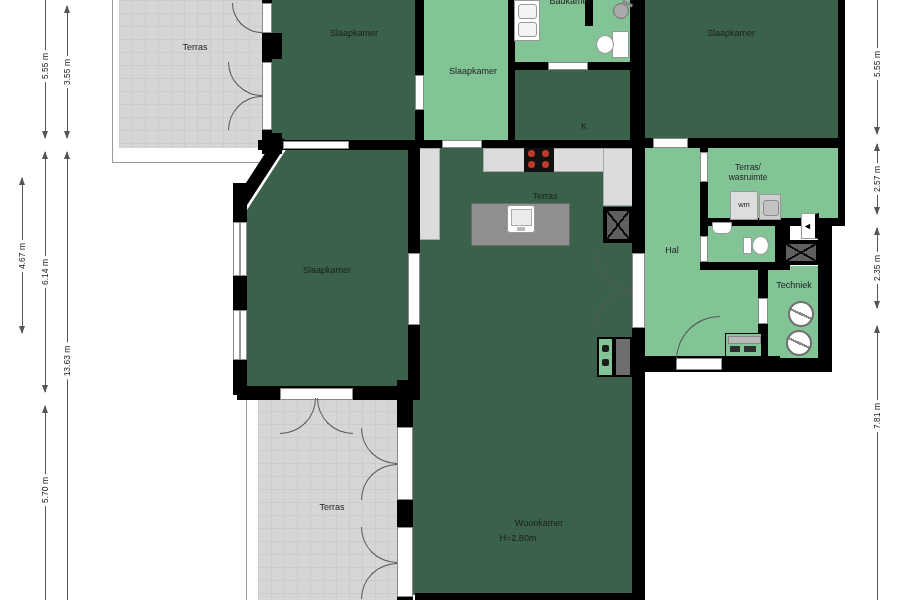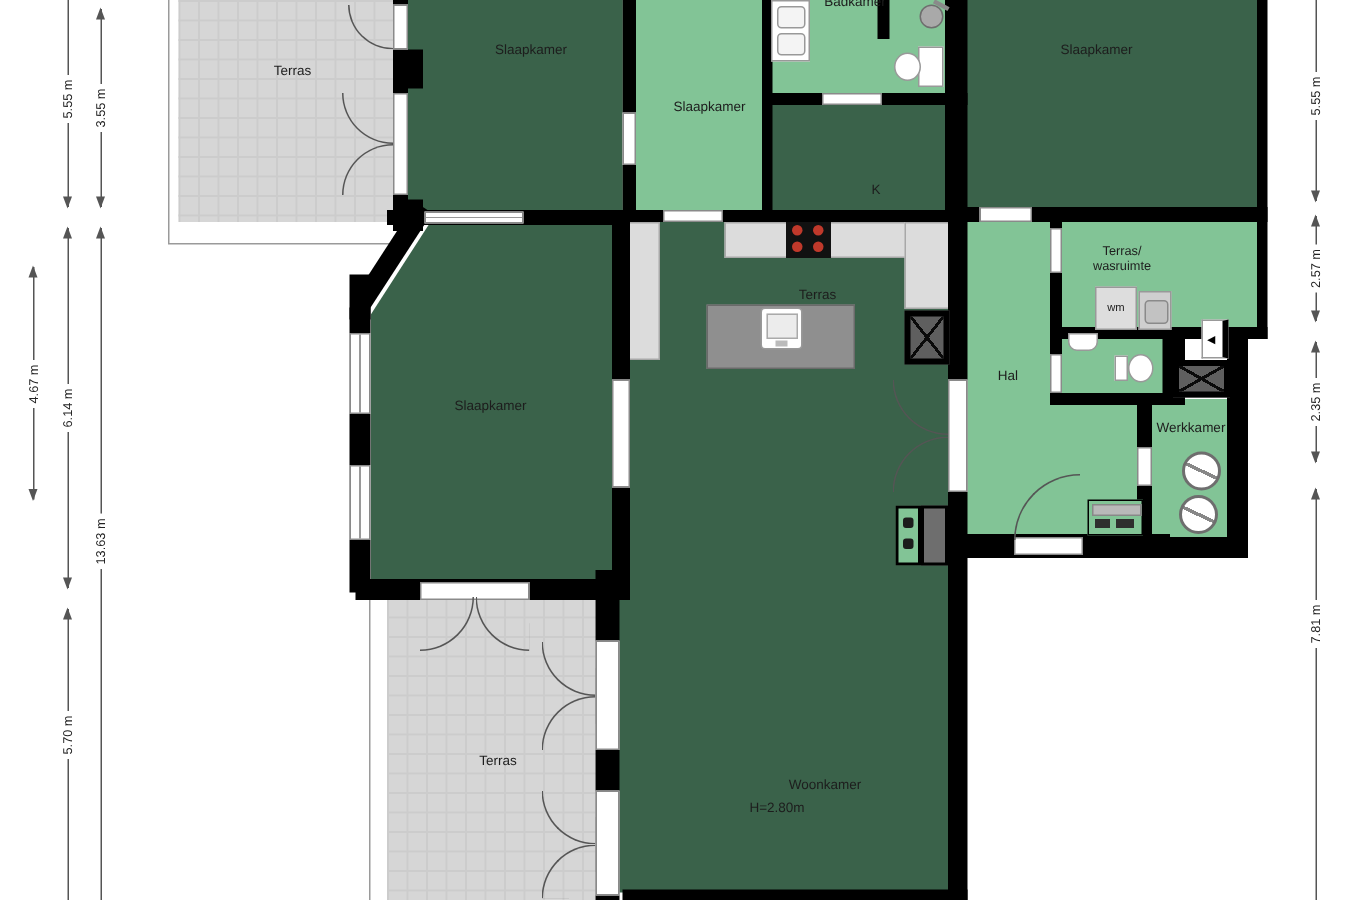--- a/index.html
+++ b/index.html
@@ -194,22 +194,22 @@
   <div class="lbl" style="left:570px;top:1px">Badkamer</div>
   <div class="lbl" style="left:584px;top:126px">K</div>
   <div class="lbl" style="left:731px;top:33px">Slaapkamer</div>
   <div class="lbl" style="left:545px;top:196px">Terras</div>
   <div class="lbl" style="left:327px;top:270px">Slaapkamer</div>
   <div class="lbl" style="left:672px;top:250px">Hal</div>
   <div class="lbl" style="left:748px;top:172px;font-size:8.5px">
     <span style="display:block">Terras/</span>
     <span style="display:block">wasruimte</span>
   </div>
-  <div class="lbl" style="left:794px;top:285px">Werkkamer</div>
-  <div class="lbl" style="left:550px;top:523px">Woonkamer</div>
+  <div class="lbl" style="left:794px;top:285px">Techniek</div>
+  <div class="lbl" style="left:539px;top:523px">Woonkamer</div>
   <div class="lbl" style="left:518px;top:538px">H=2.80m</div>
   <div class="lbl" style="left:332px;top:507px">Terras</div>
 
   <div class="vdim" style="left:38px;top:-6px;height:144px">
     <span class="dline"></span>
       <span class="ar dn"></span>
     <span class="dlabel">5.55 m</span>
   </div>
   <div class="vdim" style="left:60px;top:6px;height:132px">
     <span class="dline"></span>

